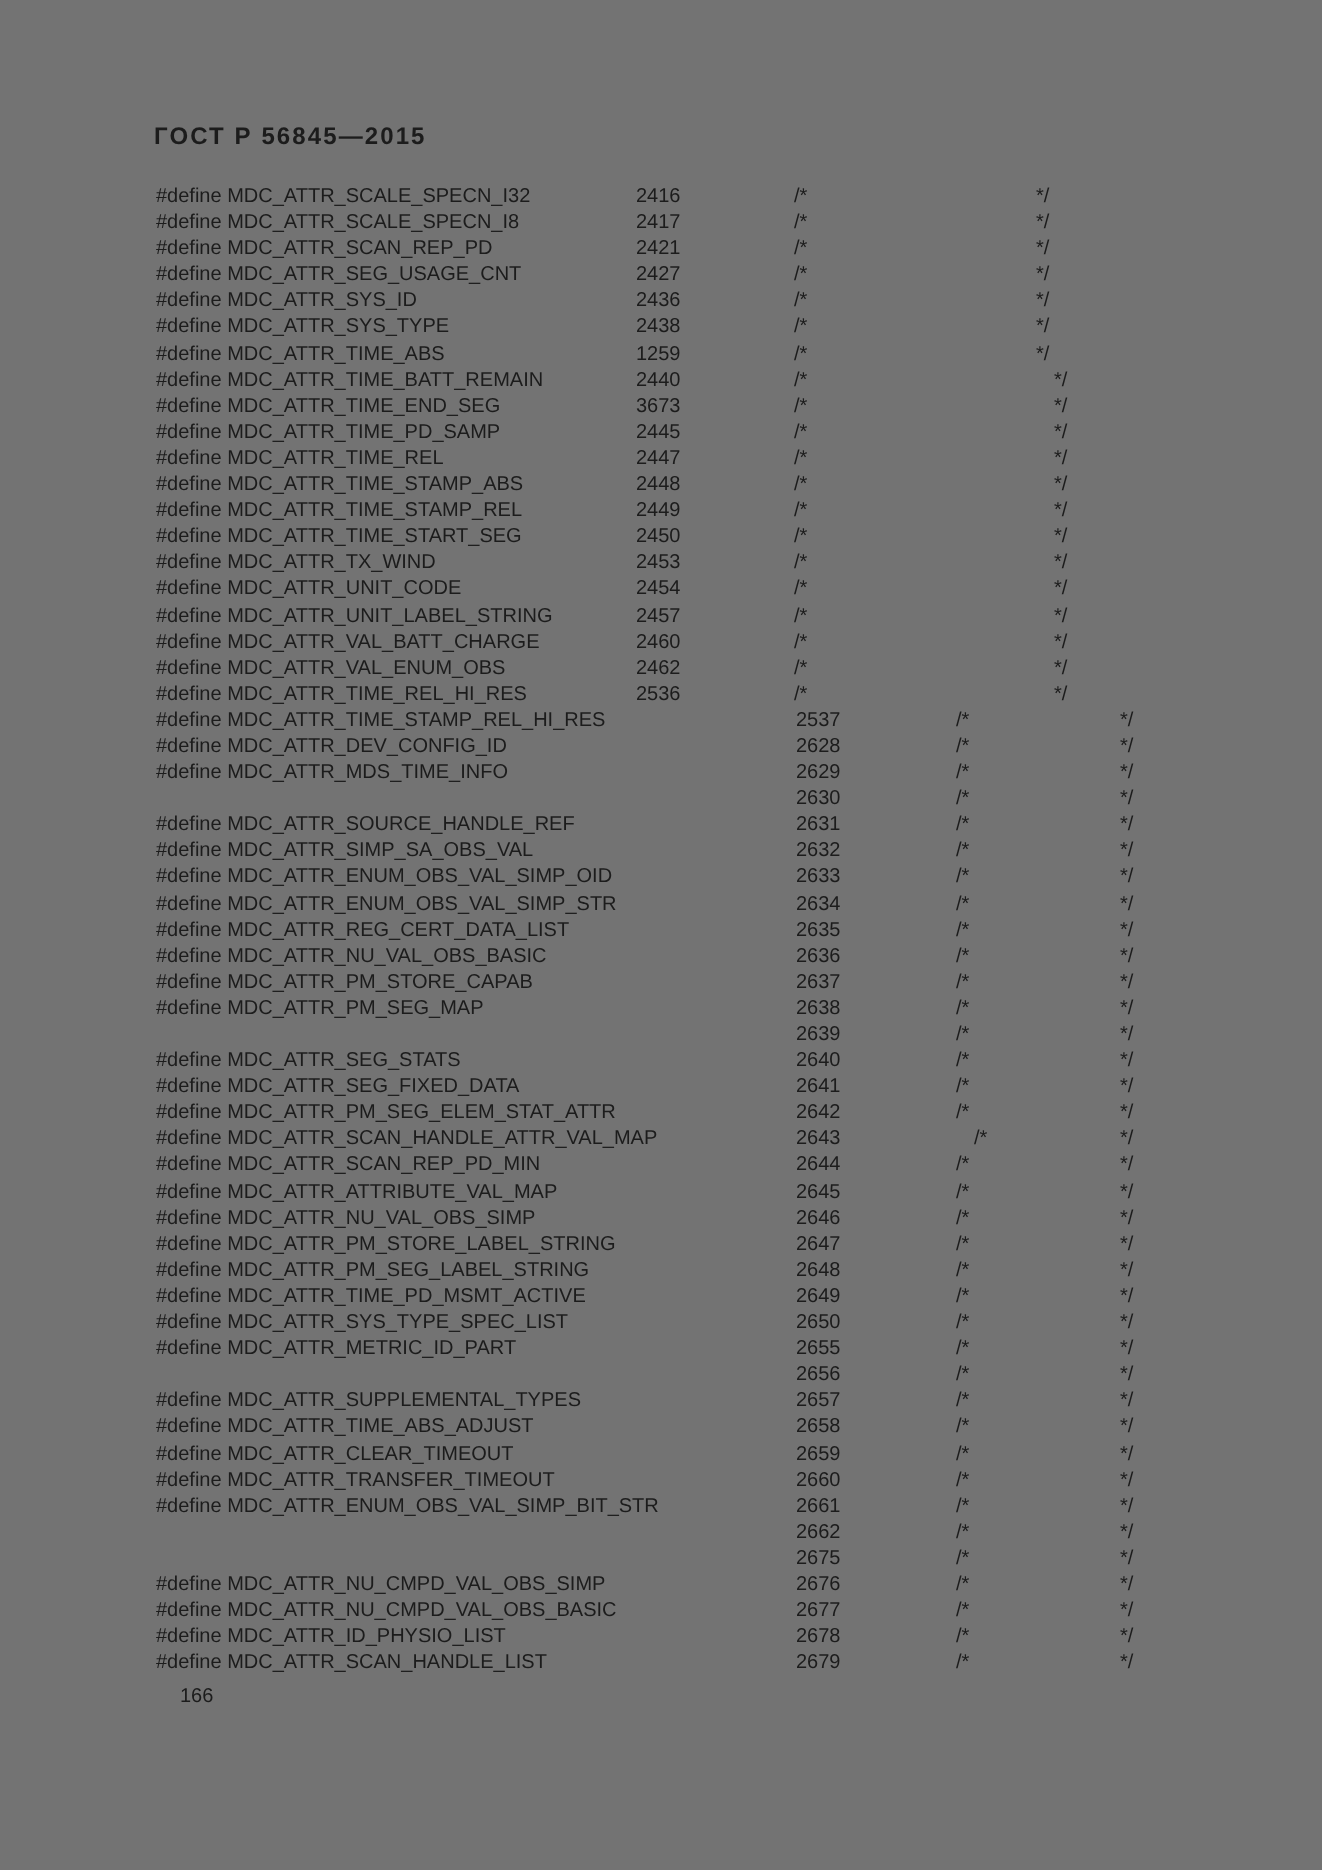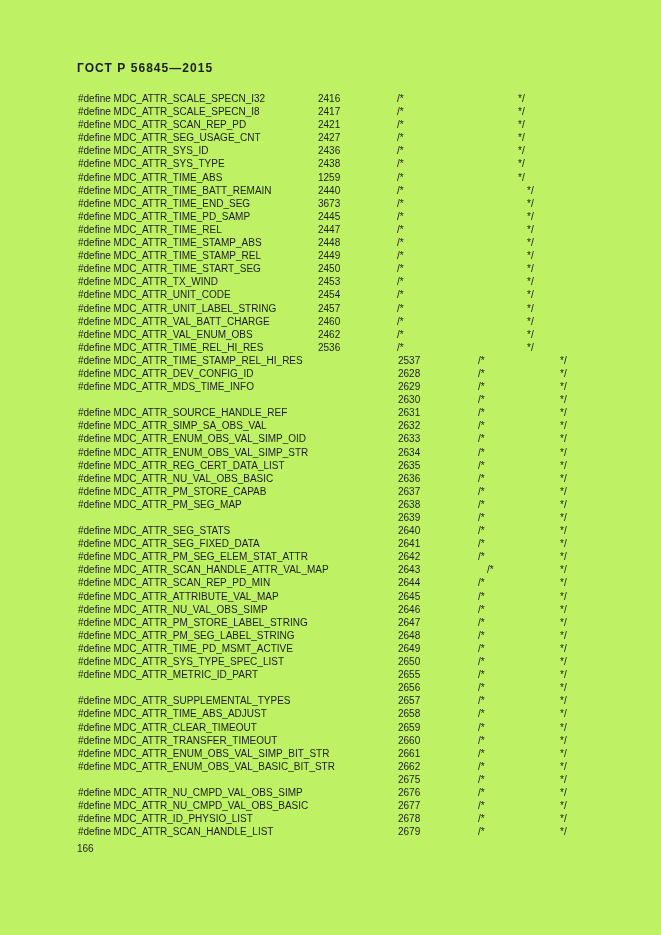--- a/index.html
+++ b/index.html
@@ -4,21 +4,21 @@
 <style>
   html, body { margin: 0; padding: 0; }
   body {
     width: 661px; height: 935px;
     background: #ffffff;
     font-family: "Liberation Sans", sans-serif;
     color: #1c1c1c;
     position: relative;
     overflow: hidden;
   }
-  .page { position: absolute; inset: 0; background: #bef264; }
+  .page { position: absolute; inset: 0; background: #737373; }
   .header {
     position: absolute; left: 77px; top: 61px;
     font-size: 12px; font-weight: bold; letter-spacing: 1.05px;
     white-space: nowrap;
   }
   .listing { position: absolute; left: 0; top: 92px; width: 549px; }
   .row {
     position: relative;
     height: 13.1px; line-height: 13.1px;
     font-size: 10px; white-space: nowrap;
@@ -30,21 +30,21 @@
   .fmt-A .val, .fmt-B .val { left: 318px; }
   .fmt-A .open, .fmt-B .open { left: 397px; }
   .fmt-A .close { left: 518px; }
   .fmt-B .close { left: 527px; }
   
   .fmt-C .val, .fmt-D .val { left: 398px; text-align: center; }
   .fmt-C .open { left: 478px; }
   .fmt-D .open { left: 487px; }
   .fmt-C .close, .fmt-D .close { left: 560px; }
   .footer {
-    position: absolute; left: 77px; top: 843px;
+    position: absolute; left: 90px; top: 843px;
     font-size: 10px;
   }
 </style>
 </head>
 <body>
 
 <div class="page">
   <div class="header">ГОСТ Р 56845—2015</div>
 
   <div class="listing">
@@ -345,21 +345,20 @@
         <span class="open">/*</span>
         <span class="close">*/</span>
       </div>
       <div class="row fmt-C">
         <span class="code"><span>#define</span> <span>MDC_ATTR_ENUM_OBS_VAL_SIMP_BIT_STR</span></span>
         <span class="val">2661</span>
         <span class="open">/*</span>
         <span class="close">*/</span>
       </div>
       <div class="row fmt-C">
-        <span class="code"><span>#define</span> <span>MDC_ATTR_ENUM_OBS_VAL_BASIC_BIT_STR</span></span>
         <span class="val">2662</span>
         <span class="open">/*</span>
         <span class="close">*/</span>
       </div>
       <div class="row fmt-C">
         <span class="val">2675</span>
         <span class="open">/*</span>
         <span class="close">*/</span>
       </div>
       <div class="row fmt-C">

